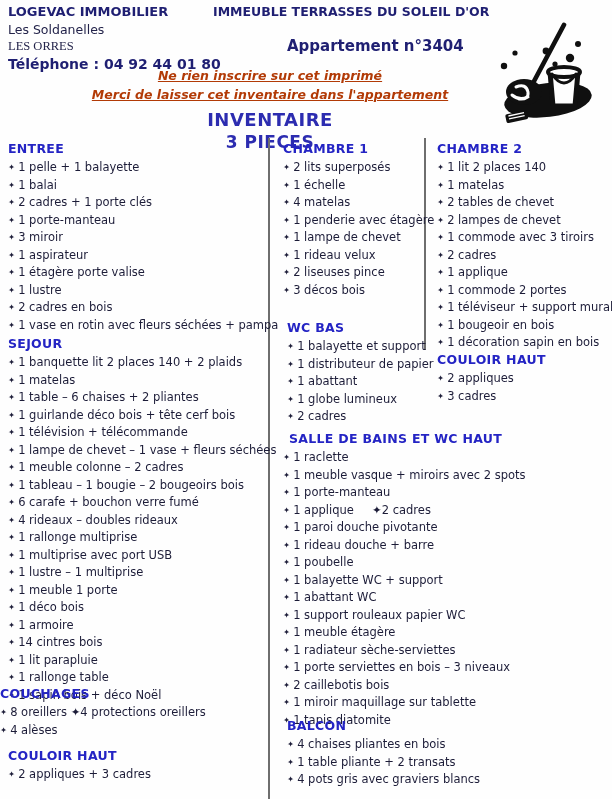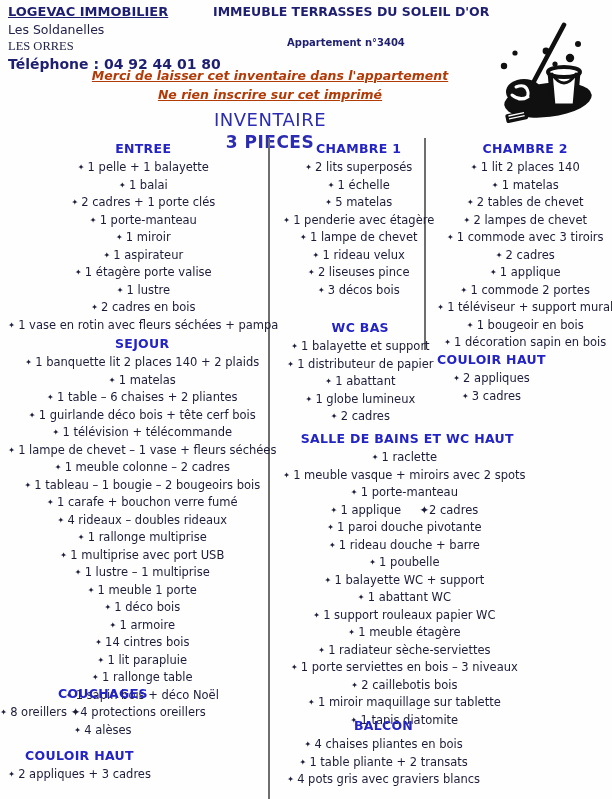--- a/index.html
+++ b/index.html
@@ -8,47 +8,47 @@
     position: relative;
     width: 612px; height: 799px;
     background: #fefefe;
     font-family: "DejaVu Sans", "Liberation Sans", sans-serif;
     color: #1c1c38;
     overflow: hidden;
     margin: 0 auto;
   }
   
   .hdr-line { position:absolute; white-space:nowrap; }
-  #company   { left:8px;  top:4px;  font-size:13px; font-weight:bold; text-decoration:underline; color:#1f1f72; }
+  #company   { left:8px;  top:4px;  font-size:13px; font-weight:bold; color:#1f1f72; }
   #residence { left:8px;  top:22px; font-size:12.5px; color:#23234a; }
   #city      { left:8px;  top:39px; font-size:12.5px; color:#23234a;font-family:Liberation Serif, serif; }
   #phone     { left:8px;  top:56px; font-size:14px; font-weight:bold; color:#1f1f72; }
   #building  { left:213px; top:4px;  font-size:12.5px; font-weight:bold; color:#1f1f72; }
-  #apartment { left:287px; top:37px; font-size:10px; font-weight:bold; color:#1f1f72; }
+  #apartment { left:287px; top:37px; font-size:15px; font-weight:bold; color:#1f1f72; }
 
   #center-stack { position:absolute; left:0; top:67px; width:540px; text-align:center; }
   .notice {
     display:inline-block; margin:0 0 3px;
     font-size:12.5px; font-weight:bold; font-style:italic;
     color:#b23a06; text-decoration:underline;
   }
   .notice-row { line-height:15px; }
-  #doc-title    { margin:4px 0 0; font-size:18px; font-weight:normal; color:#2c2cb0; letter-spacing:0.5px; }
+  #doc-title    { margin:4px 0 0; font-size:18px; font-weight:bold; color:#2c2cb0; letter-spacing:0.5px; }
   #doc-subtitle { margin:2px 0 0; font-size:17px; font-weight:bold; color:#2c2cb0; letter-spacing:0.5px; }
 
   
   #clipart { position:absolute; left:488px; top:22px; }
 
   
   .vdivider { position:absolute; width:2px; background:#6e6e6e; }
   #divider-1 { left:268px; top:138px; height:661px; }
   #divider-2 { left:424px; top:138px; height:212px; }
 
   
-  .section { position:absolute;text-align:center; }
+  .section { position:absolute; }
   .section h3 {
     margin:0 0 3px; font-size:12.5px; font-weight:bold;
     color:#2424c4; letter-spacing:0.3px; white-space:nowrap;
   }
   .section ul { margin:0; padding:0; list-style:none; }
   .section li {
     font-size:11.5px; line-height:16.5px; white-space:nowrap; color:#1c1c38;
   }
   .section li::before {
     content:"✦"; font-size:8.5px; margin-right:3px;
@@ -75,22 +75,22 @@
 <div id="page">
 
   <div class="hdr-line" id="company">LOGEVAC IMMOBILIER</div>
   <div class="hdr-line" id="residence">Les Soldanelles</div>
   <div class="hdr-line" id="city">LES ORRES</div>
   <div class="hdr-line" id="phone">Téléphone : 04 92 44 01 80</div>
   <div class="hdr-line" id="building">IMMEUBLE TERRASSES DU SOLEIL D'OR</div>
   <div class="hdr-line" id="apartment">Appartement n°3404</div>
 
   <div id="center-stack">
+    <div class="notice-row"><span class="notice">Ne rien inscrire sur cet imprimé</span></div>
     <div class="notice-row"><span class="notice">Merci de laisser cet inventaire dans l'appartement</span></div>
-    <div class="notice-row"><span class="notice">Ne rien inscrire sur cet imprimé</span></div>
     <div id="doc-title">INVENTAIRE</div>
     <div id="doc-subtitle">3 PIECES</div>
   </div>
 
   <svg id="clipart" width="112" height="105" viewBox="0 0 112 105" aria-hidden="true">
     <g fill="#101010">
 
       <ellipse cx="60" cy="78" rx="44" ry="17" transform="rotate(-7 60 78)"></ellipse>
 
       <rect x="72" y="0" width="4.5" height="72" rx="2" transform="rotate(28 74 6)"></rect>
@@ -125,40 +125,40 @@
   <div class="vdivider" id="divider-1"></div>
   <div class="vdivider" id="divider-2"></div>
 
   <div class="section" id="sec-entree">
     <h3>ENTREE</h3>
     <ul>
         <li>1 pelle + 1 balayette</li>
         <li>1 balai</li>
         <li>2 cadres + 1 porte clés</li>
         <li>1 porte-manteau</li>
-        <li>1 miroir</li>
+        <li>3 miroir</li>
         <li>1 aspirateur</li>
         <li>1 étagère porte valise</li>
         <li>1 lustre</li>
         <li>2 cadres en bois</li>
         <li>1 vase en rotin avec fleurs séchées + pampa</li>
       </ul>
   </div>
   <div class="section" id="sec-sejour">
     <h3>SEJOUR</h3>
     <ul>
         <li>1 banquette lit 2 places 140 + 2 plaids</li>
         <li>1 matelas</li>
         <li>1 table – 6 chaises + 2 pliantes</li>
         <li>1 guirlande déco bois + tête cerf bois</li>
         <li>1 télévision + télécommande</li>
         <li>1 lampe de chevet – 1 vase + fleurs séchées</li>
         <li>1 meuble colonne – 2 cadres</li>
         <li>1 tableau – 1 bougie – 2 bougeoirs bois</li>
-        <li>1 carafe + bouchon verre fumé</li>
+        <li>6 carafe + bouchon verre fumé</li>
         <li>4 rideaux – doubles rideaux</li>
         <li>1 rallonge multiprise</li>
         <li>1 multiprise avec port USB</li>
         <li>1 lustre – 1 multiprise</li>
         <li>1 meuble 1 porte</li>
         <li>1 déco bois</li>
         <li>1 armoire</li>
         <li>14 cintres bois</li>
         <li>1 lit parapluie</li>
         <li>1 rallonge table</li>
@@ -177,21 +177,21 @@
     <ul>
         <li>2 appliques + 3 cadres</li>
       </ul>
   </div>
 
   <div class="section" id="sec-chambre1">
     <h3>CHAMBRE 1</h3>
     <ul>
         <li>2 lits superposés</li>
         <li>1 échelle</li>
-        <li>5 matelas</li>
+        <li>4 matelas</li>
         <li>1 penderie avec étagère</li>
         <li>1 lampe de chevet</li>
         <li>1 rideau velux</li>
         <li>2 liseuses pince</li>
         <li>3 décos bois</li>
       </ul>
   </div>
   <div class="section" id="sec-wcbas">
     <h3>WC BAS</h3>
     <ul>

